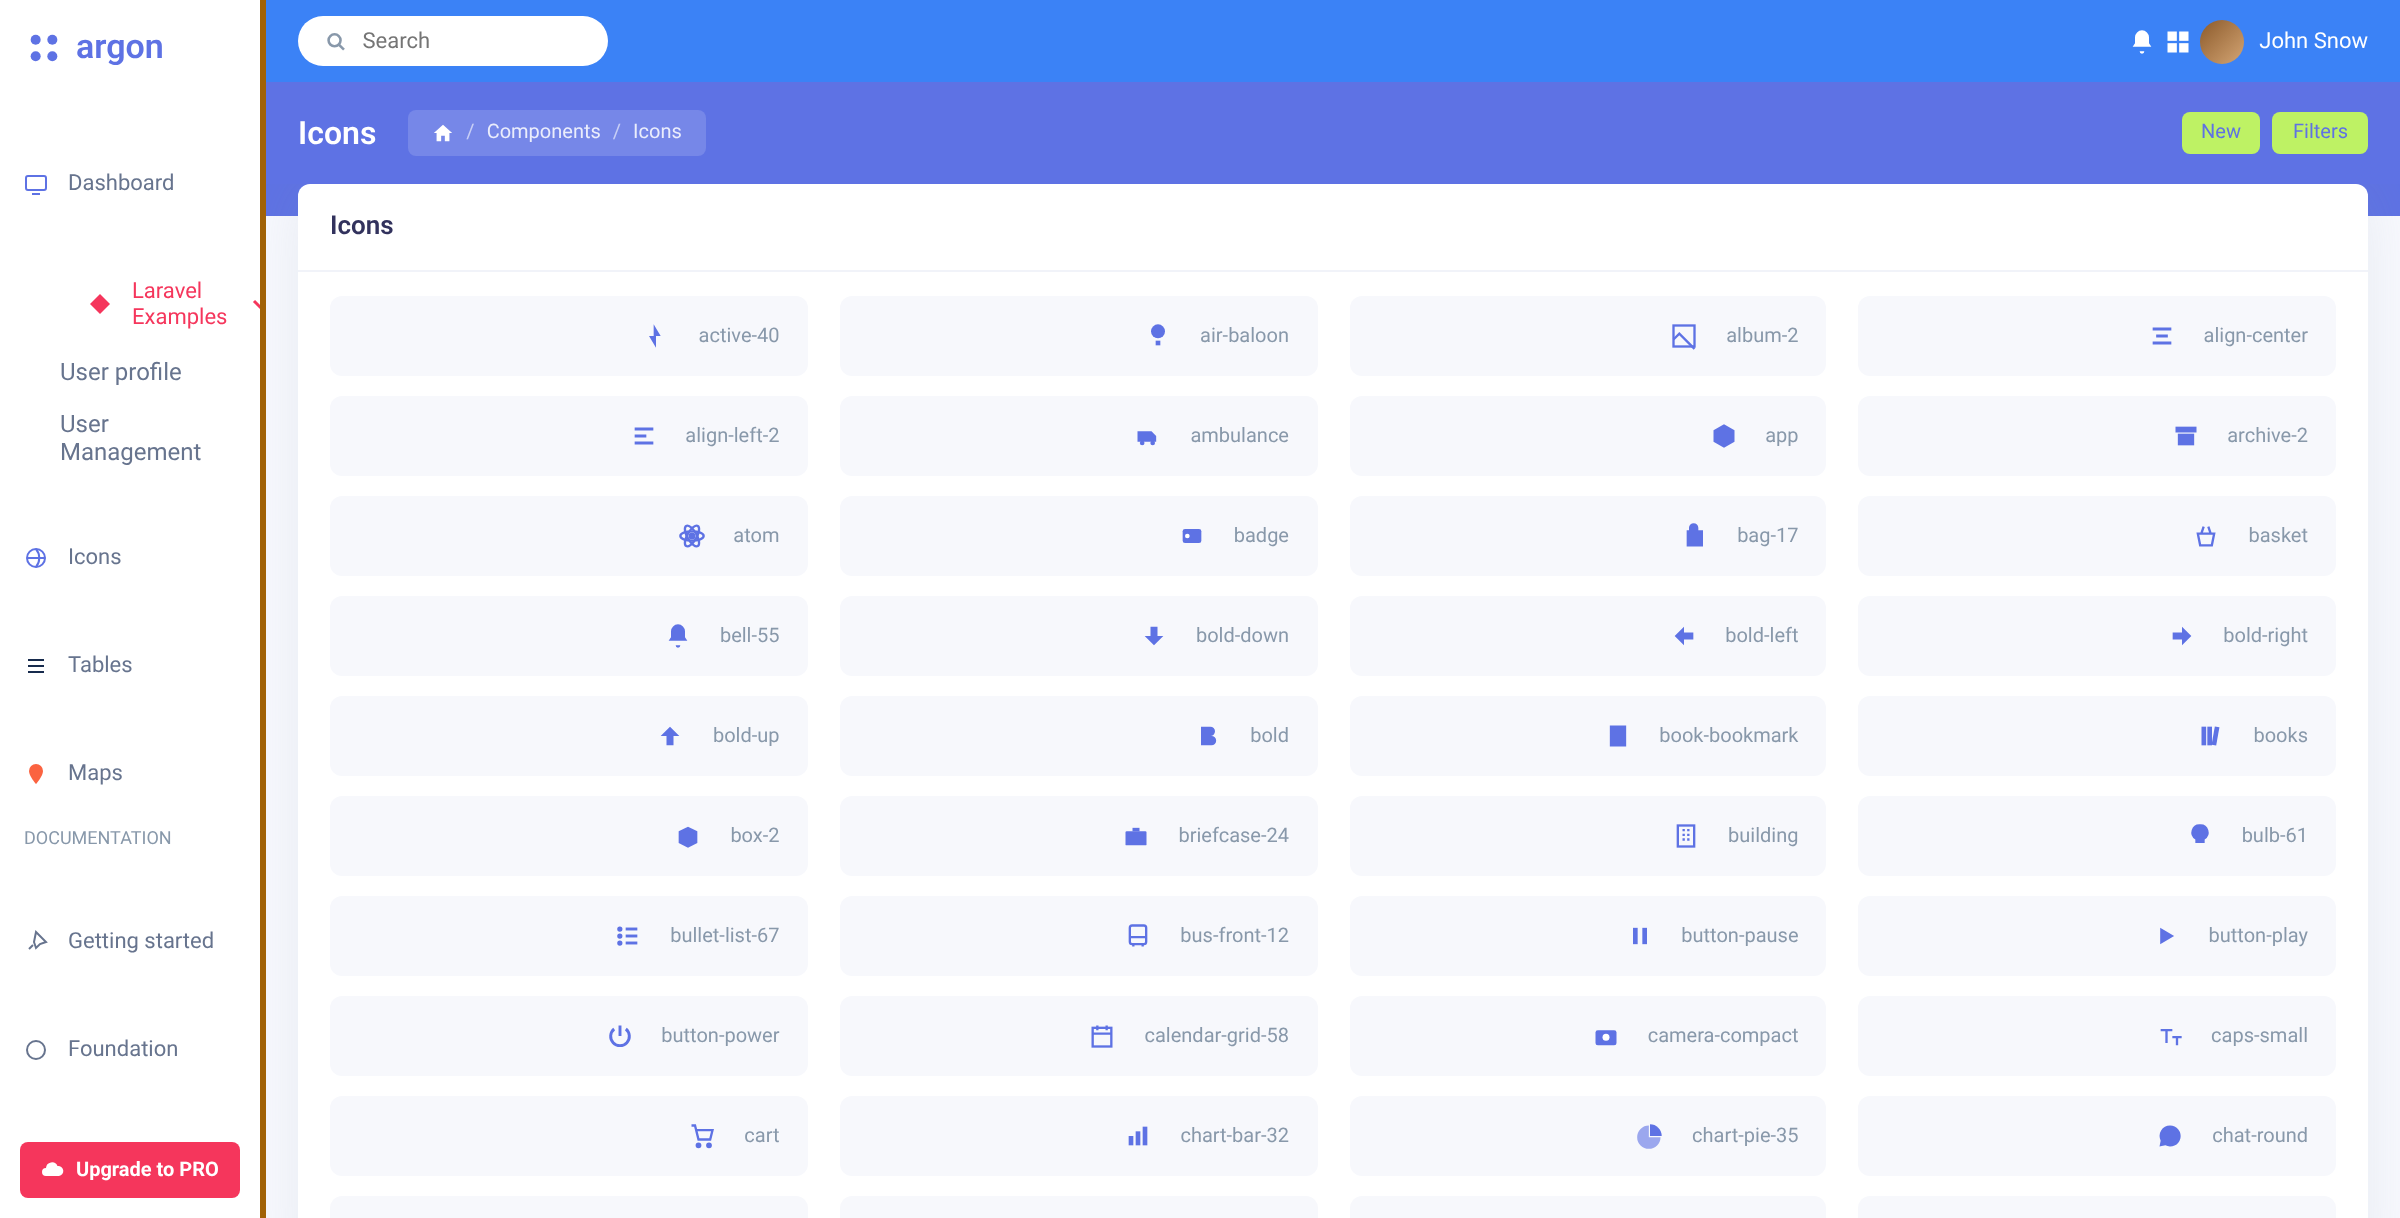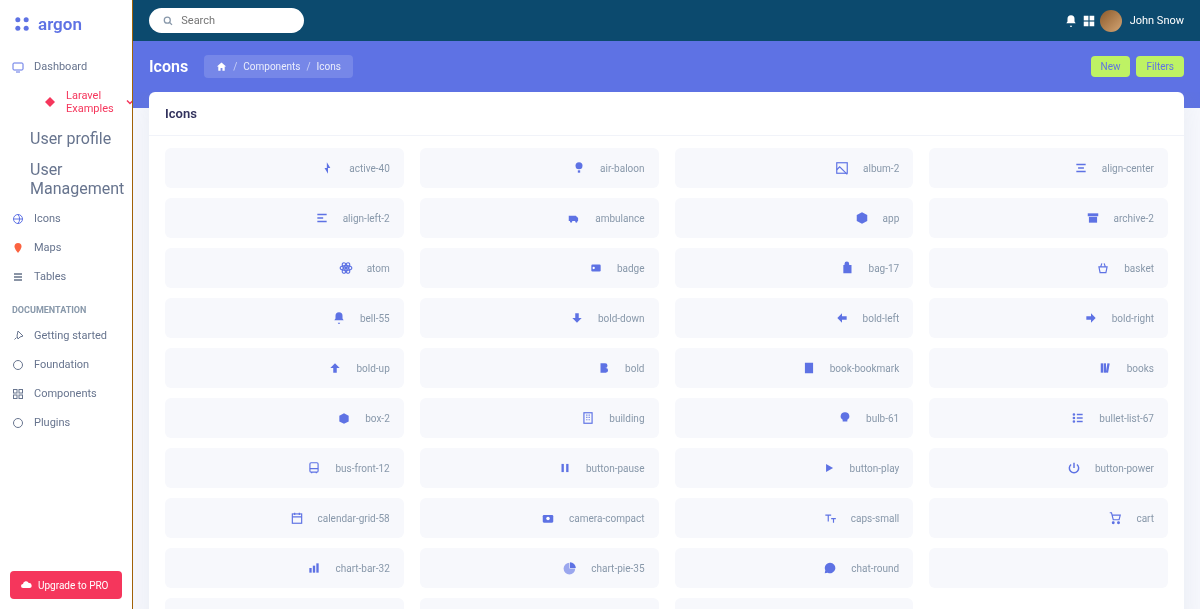--- a/index.html
+++ b/index.html
@@ -1,30 +1,30 @@
 <!DOCTYPE html>
 <html><head>
 <meta charset="utf-8">
 <style>
 * { margin: 0; padding: 0; box-sizing: border-box; font-family: -apple-system, BlinkMacSystemFont, 'Segoe UI', Roboto, sans-serif; }
 body { background: #f8f9fe; width: 1200px; height: 609px; overflow: hidden; }
 .layout { display: flex; height: 609px; }
-.sidebar { width: 133px; background: #fff; border-right: 1px solid #a16207; display: flex; flex-direction: column; position: relative; justify-content: space-between; }
+.sidebar { width: 133px; background: #fff; border-right: 3px solid #a16207; display: flex; flex-direction: column; position: relative; justify-content: space-between; }
 .brand { display: flex; align-items: center; gap: 6px; padding: 14px 12px; color: #5e72e4; font-weight: 600; font-size: 17px; }
 .brand-icon { width: 20px; height: 20px; }
 .nav { flex: 1; padding: 4px 0; overflow-y: auto; }
-.nav-item { display: flex; align-items: center; gap: 10px; padding: 8px 12px; font-size: 11px; color: #67748e; cursor: pointer; }
+.nav-item { display: flex; align-items: center; gap: 10px; padding: 8px 12px; font-size: 11px; color: #67748e; cursor: pointer; margin-top: 25px; }
 .nav-item svg { width: 12px; height: 12px; flex-shrink: 0; }
 .nav-item.active { color: #f5365c; padding-left: 44px; }
-.nav-sub { padding: 6px 12px 6px 30px; font-size: 16px; color: #67748e; cursor: pointer; }
-.nav-header { padding: 14px 12px 6px; font-size: 9px; font-weight: 700; color: #8898aa; text-transform: uppercase; }
+.nav-sub { padding: 6px 12px 6px 30px; font-size: 12px; color: #67748e; cursor: pointer; }
+.nav-header { padding: 14px 12px 6px; font-size: 9px; font-weight: 400; color: #8898aa; text-transform: uppercase; }
 .chevron { margin-left: auto; }
-.upgrade { margin: 10px; padding: 8px 10px; background: #f5365c; color: #fff; border: none; border-radius: 4px; font-size: 10px; font-weight: 400; display: flex; align-items: center; gap: 6px; cursor: pointer; }
+.upgrade { margin: 10px; padding: 8px 10px; background: #f5365c; color: #fff; border: none; border-radius: 4px; font-size: 10px; font-weight: 700; display: flex; align-items: center; gap: 6px; cursor: pointer; }
 .main { flex: 1; display: flex; flex-direction: column; overflow: hidden; }
-.topbar { background: #0c4a6e; padding: 8px 16px; display: flex; align-items: center; gap: 16px; }
+.topbar { background: #3b82f6; padding: 8px 16px; display: flex; align-items: center; gap: 16px; }
 .search { background: #fff; border-radius: 20px; padding: 6px 14px; display: flex; align-items: center; gap: 8px; width: 155px; }
 .search input { border: none; outline: none; font-size: 11px; width: 100%; }
 .topbar-right { margin-left: auto; display: flex; align-items: center; gap: 4px; color: #fff; }
 .user { display: flex; align-items: center; gap: 8px; font-size: 11px; }
 .avatar { width: 22px; height: 22px; border-radius: 50%; background: linear-gradient(135deg, #8b5a2b, #d4a574); }
 .subheader { background: #5e72e4; padding: 14px 16px 30px; display: flex; align-items: center; }
 .page-title { color: #fff; font-size: 16px; font-weight: 600; margin-right: 16px; }
 .breadcrumb { background: rgba(255,255,255,0.15); border-radius: 4px; padding: 6px 12px; display: flex; align-items: center; gap: 6px; font-size: 10px; color: rgba(255,255,255,0.85); }
 .breadcrumb .sep { color: rgba(255,255,255,0.6); }
 .actions { margin-left: auto; display: flex; gap: 6px; }
@@ -72,30 +72,30 @@
       <div class="nav-sub"><span>User profile</span></div>
       <div class="nav-sub"><span>User Management</span></div>
       <div class="nav-item">
         <svg viewBox="0 0 24 24" fill="none" stroke="#5e72e4" stroke-width="2">
             <circle cx="12" cy="12" r="9"></circle>
             <path d="M3 12h18M12 3a14 14 0 010 18"></path>
           </svg>
         <span>Icons</span>
       </div>
       <div class="nav-item">
+        <svg viewBox="0 0 24 24" fill="none" stroke="#172b4d" stroke-width="2">
+            <path d="M4 6h16M4 12h16M4 18h16"></path>
+          </svg>
+        <span>Tables</span>
+      </div>
+      <div class="nav-item">
         <svg viewBox="0 0 24 24" fill="#fb6340">
             <path d="M12 2a7 7 0 00-7 7c0 5 7 13 7 13s7-8 7-13a7 7 0 00-7-7z"></path>
           </svg>
         <span>Maps</span>
-      </div>
-      <div class="nav-item">
-        <svg viewBox="0 0 24 24" fill="none" stroke="#172b4d" stroke-width="2">
-            <path d="M4 6h16M4 12h16M4 18h16"></path>
-          </svg>
-        <span>Tables</span>
       </div>
       <div class="nav-header">DOCUMENTATION</div>
       <div class="nav-item">
         <svg viewBox="0 0 24 24" fill="none" stroke="#67748e" stroke-width="2">
             <path d="M5 19l4-4M12 2l10 10-6 2-4 4-2-6z"></path>
           </svg>
         <span>Getting started</span>
       </div>
       <div class="nav-item">
         <svg viewBox="0 0 24 24" fill="none" stroke="#67748e" stroke-width="2">
@@ -349,20 +349,29 @@
               <div class="icon-cell">
                 <span class="ic">
                   <svg viewBox="0 0 24 24" fill="currentColor">
                     <path d="M4 8l8-4 8 4v10l-8 4-8-4z"></path>
                   </svg>
                 </span>
                 <span>box-2</span>
               </div>
               <div class="icon-cell">
                 <span class="ic">
+                  <svg viewBox="0 0 24 24" fill="currentColor">
+                    <rect x="3" y="8" width="18" height="12" rx="1"></rect>
+                    <path d="M9 8V5h6v3"></path>
+                  </svg>
+                </span>
+                <span>briefcase-24</span>
+              </div>
+              <div class="icon-cell">
+                <span class="ic">
                   <svg viewBox="0 0 24 24" fill="none" stroke="currentColor" stroke-width="2">
                     <rect x="5" y="3" width="14" height="18"></rect>
                     <path d="M9 7h2M13 7h2M9 11h2M13 11h2M9 15h2M13 15h2"></path>
                   </svg>
                 </span>
                 <span>building</span>
               </div>
               <div class="icon-cell">
                 <span class="ic">
                   <svg viewBox="0 0 24 24" fill="currentColor">

